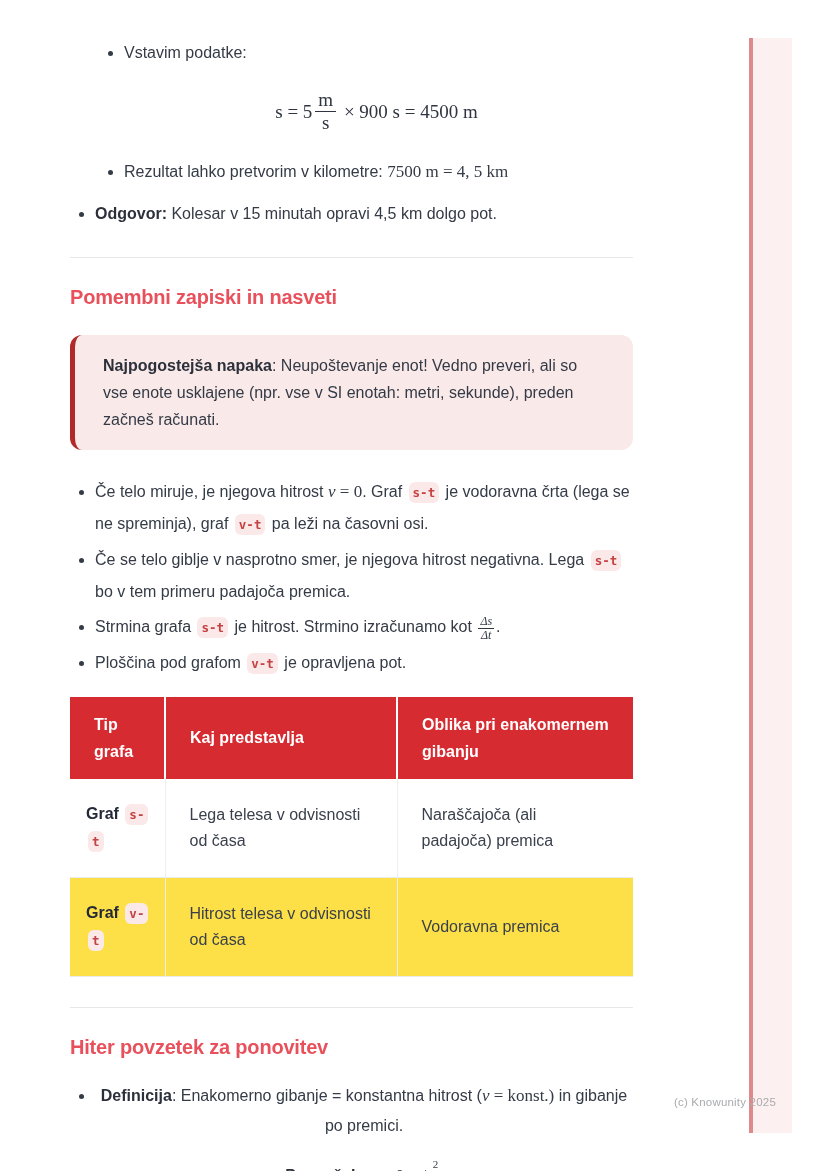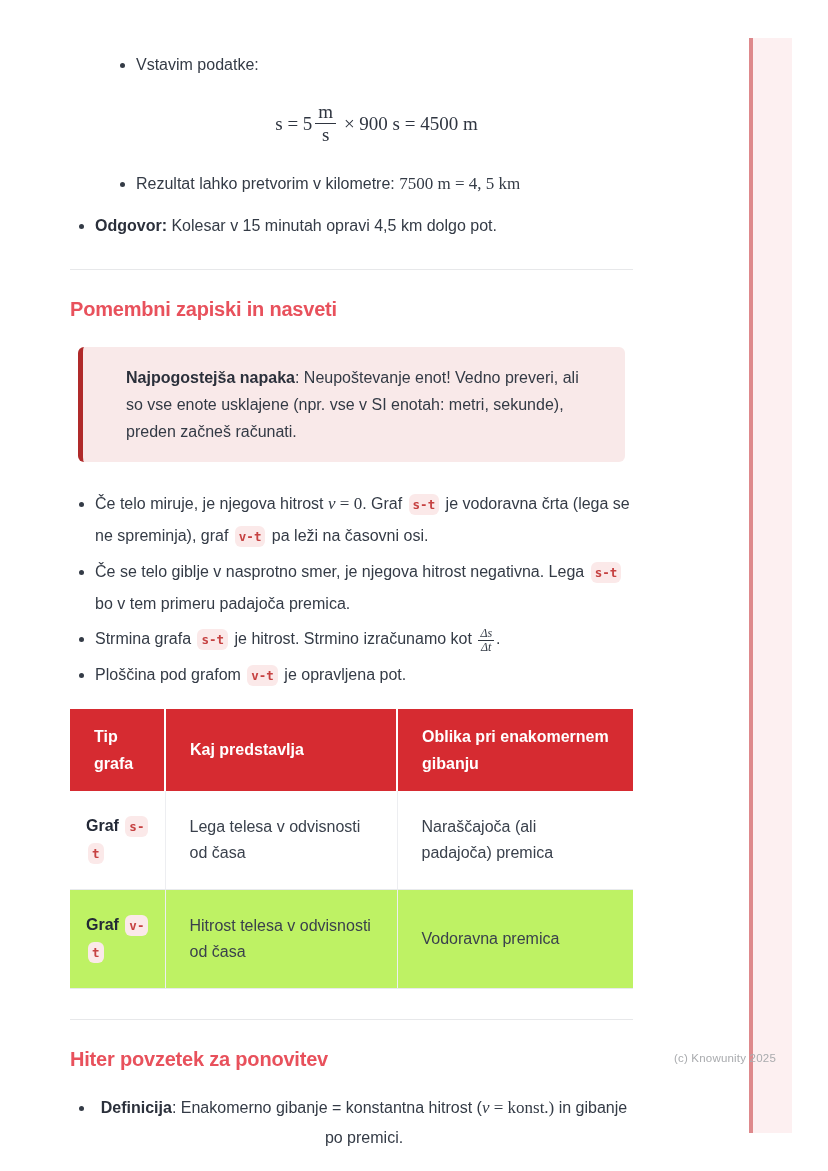--- a/index.html
+++ b/index.html
@@ -6,21 +6,21 @@
   body{
     width:828px;height:1171px;position:relative;overflow:hidden;
     background:#ffffff;color:#343b46;
     font-family:"Liberation Sans", sans-serif;font-size:16px;
   }
   .content{position:absolute;left:70px;top:0;width:563px;padding-top:36px;}
 
   
   ul{margin:0;padding:0;list-style:disc outside;}
   ul.sub-list{padding-left:50px;}
-  ul.sub-list li{line-height:26px;margin:16px;}
+  ul.sub-list li{line-height:26px;margin:4px;}
   ul.main-list{padding-left:25px;margin-top:16px;}
   ul.main-list li{line-height:26px;margin-bottom:14px;}
   ul.notes-list{padding-left:25px;margin-top:26px;}
   ul.notes-list li{line-height:31px;margin-bottom:4px;}
   ul.summary-list{padding-left:25px;margin-top:18px;}
   ul.summary-list li{line-height:30px;margin-bottom:14px;text-align:center;}
   .bold{font-weight:bold;color:#2b303b;}
 
   
   .math{font-family:"Liberation Serif", serif;font-size:17px;}
@@ -40,22 +40,22 @@
   sup.sq{font-size:11px;position:relative;top:-6px;}
 
   
   hr.rule{border:none;border-top:1px solid #e7e8ea;margin:30px 0 0;}
   h2.section-heading{
     margin:28px 0 22px;font-size:20px;font-weight:bold;color:#e8515c;letter-spacing:-0.2px;
   }
 
   
   .callout{
-    margin:26px 8px 0;background:#f9e9e9;border-left:5px solid #b02a2a;border-radius:6px;
-    padding:17px 43px;line-height:27px;color:#333a45;
+    margin:26px 0 0;background:#f9e9e9;border-left:5px solid #b02a2a;border-radius:12px;
+    padding:17px 28px;line-height:27px;color:#333a45;
   }
 
   
   code.tag{
     font-family:"DejaVu Sans Mono", monospace;font-size:12.5px;font-weight:bold;
     color:#c64242;background:#fbe9e9;border-radius:6px;padding:3px 4px;margin:0 2px;
     -webkit-box-decoration-break:clone;box-decoration-break:clone;
   }
 
   
@@ -66,30 +66,30 @@
   }
   table.graph-table th:last-child{border-right:none;}
   table.graph-table col.c1{width:95px;}
   table.graph-table col.c2{width:232px;}
   table.graph-table td{
     padding:22px 24px;line-height:26px;vertical-align:middle;
     border-bottom:1px solid #e8eaed;border-right:1px solid #edeef1;color:#3a414c;
   }
   table.graph-table td:last-child{border-right:none;}
   table.graph-table td:first-child{padding-left:16px;padding-right:14px;}
-  table.graph-table tr.alt{background:#bef264;}
+  table.graph-table tr.alt{background:#fde047;}
   table.graph-table td .bold{color:#232936;}
 
   
   .side-stripe{
     position:absolute;left:749px;top:38px;width:39px;height:1095px;z-index:1;
     background:#fdf0f1;border-left:4px solid #de898c;
   }
   .watermark{
-    position:absolute;top:1052px;right:52px;z-index:2;
+    position:absolute;top:1096px;right:52px;z-index:2;
     font-size:11.5px;color:#a9abae;letter-spacing:0.2px;
   }
 </style>
 </head>
 <body>
 
 <div class="content">
 
   <ul class="sub-list">
     <li><span>Vstavim podatke:</span></li>

